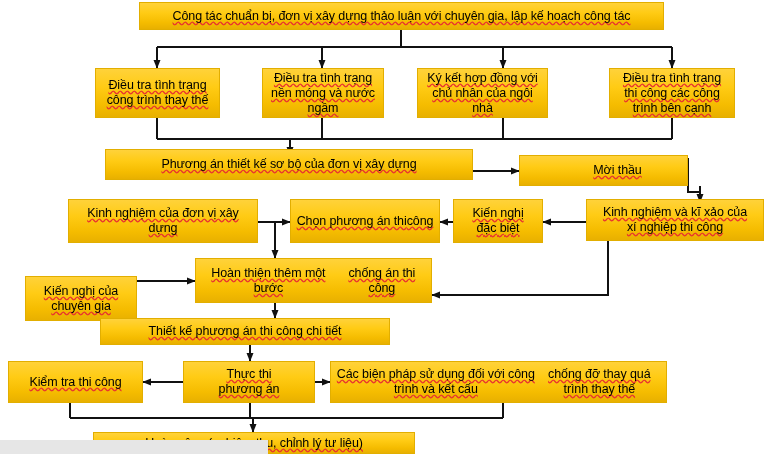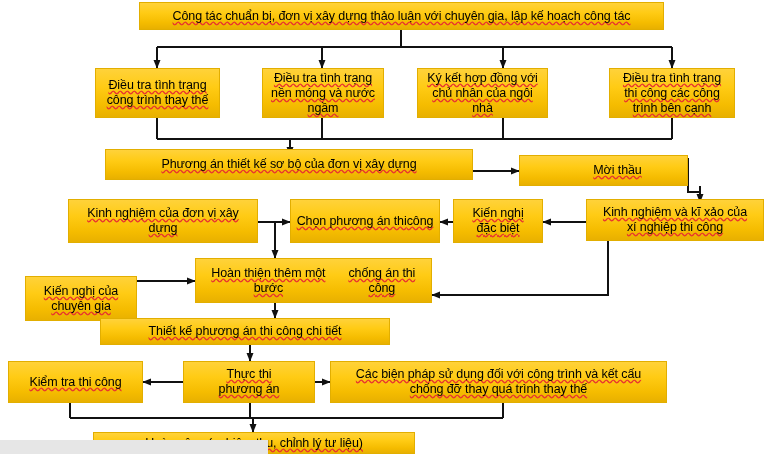--- a/index.html
+++ b/index.html
@@ -178,21 +178,21 @@
 
   <div class="node" style="left:8px;top:361px;width:135px;height:42px;">
     <span class="sq">Kiểm tra thi công</span>
   </div>
 
   <div class="node" style="left:183px;top:361px;width:132px;height:42px;flex-direction:column;">
     <span class="sq">Thực thi</span>
     <span class="sq">phương án</span>
   </div>
 
-  <div class="node" style="left:330px;top:361px;width:337px;height:42px;flex-direction:column;">
+  <div class="node" style="left:330px;top:361px;width:337px;height:42px;flex-direction:row;">
     <span class="sq">Các biện pháp sử dụng đối với công trình và kết cấu</span>
     <span class="sq">chống đỡ thay quá trình thay thế</span>
   </div>
 
   <div class="node" style="left:93px;top:432px;width:322px;height:22px;">
     <span class="sq">Hoàn công (nghiệm thu, chỉnh lý tư liệu)</span>
   </div>
 
   <div class="bottom-strip-line"></div>
   <div class="bottom-strip"></div>

